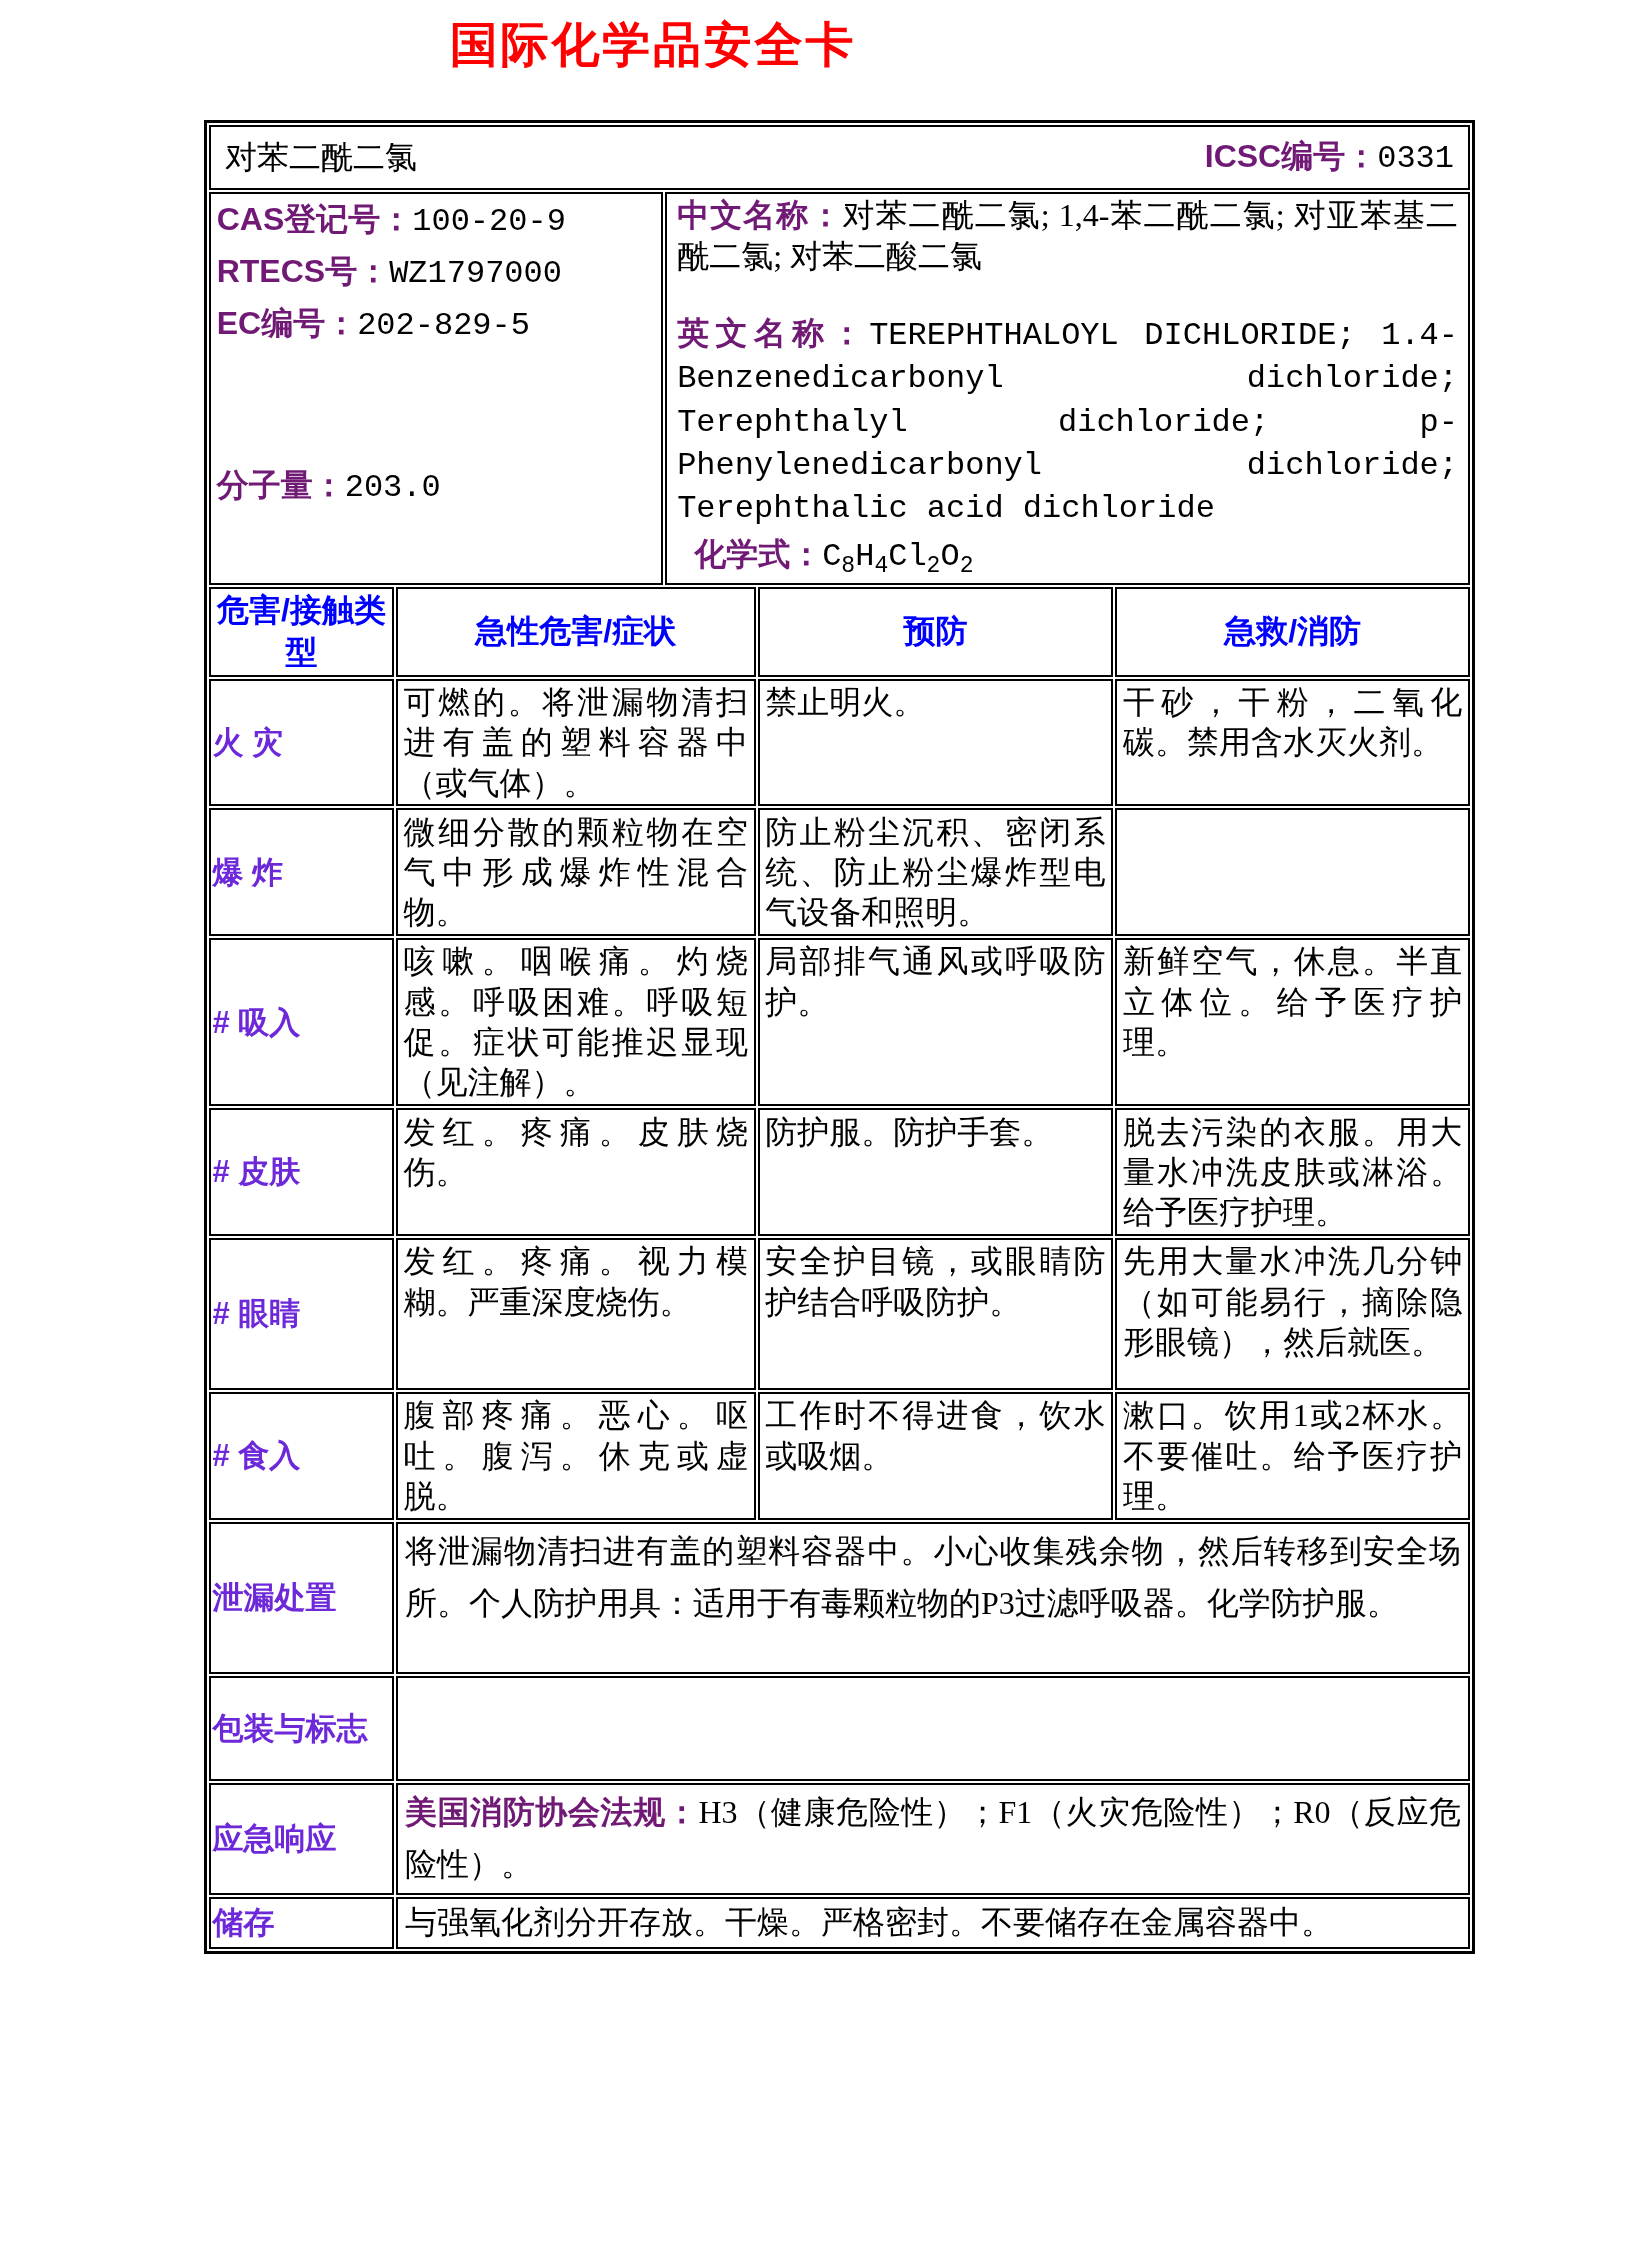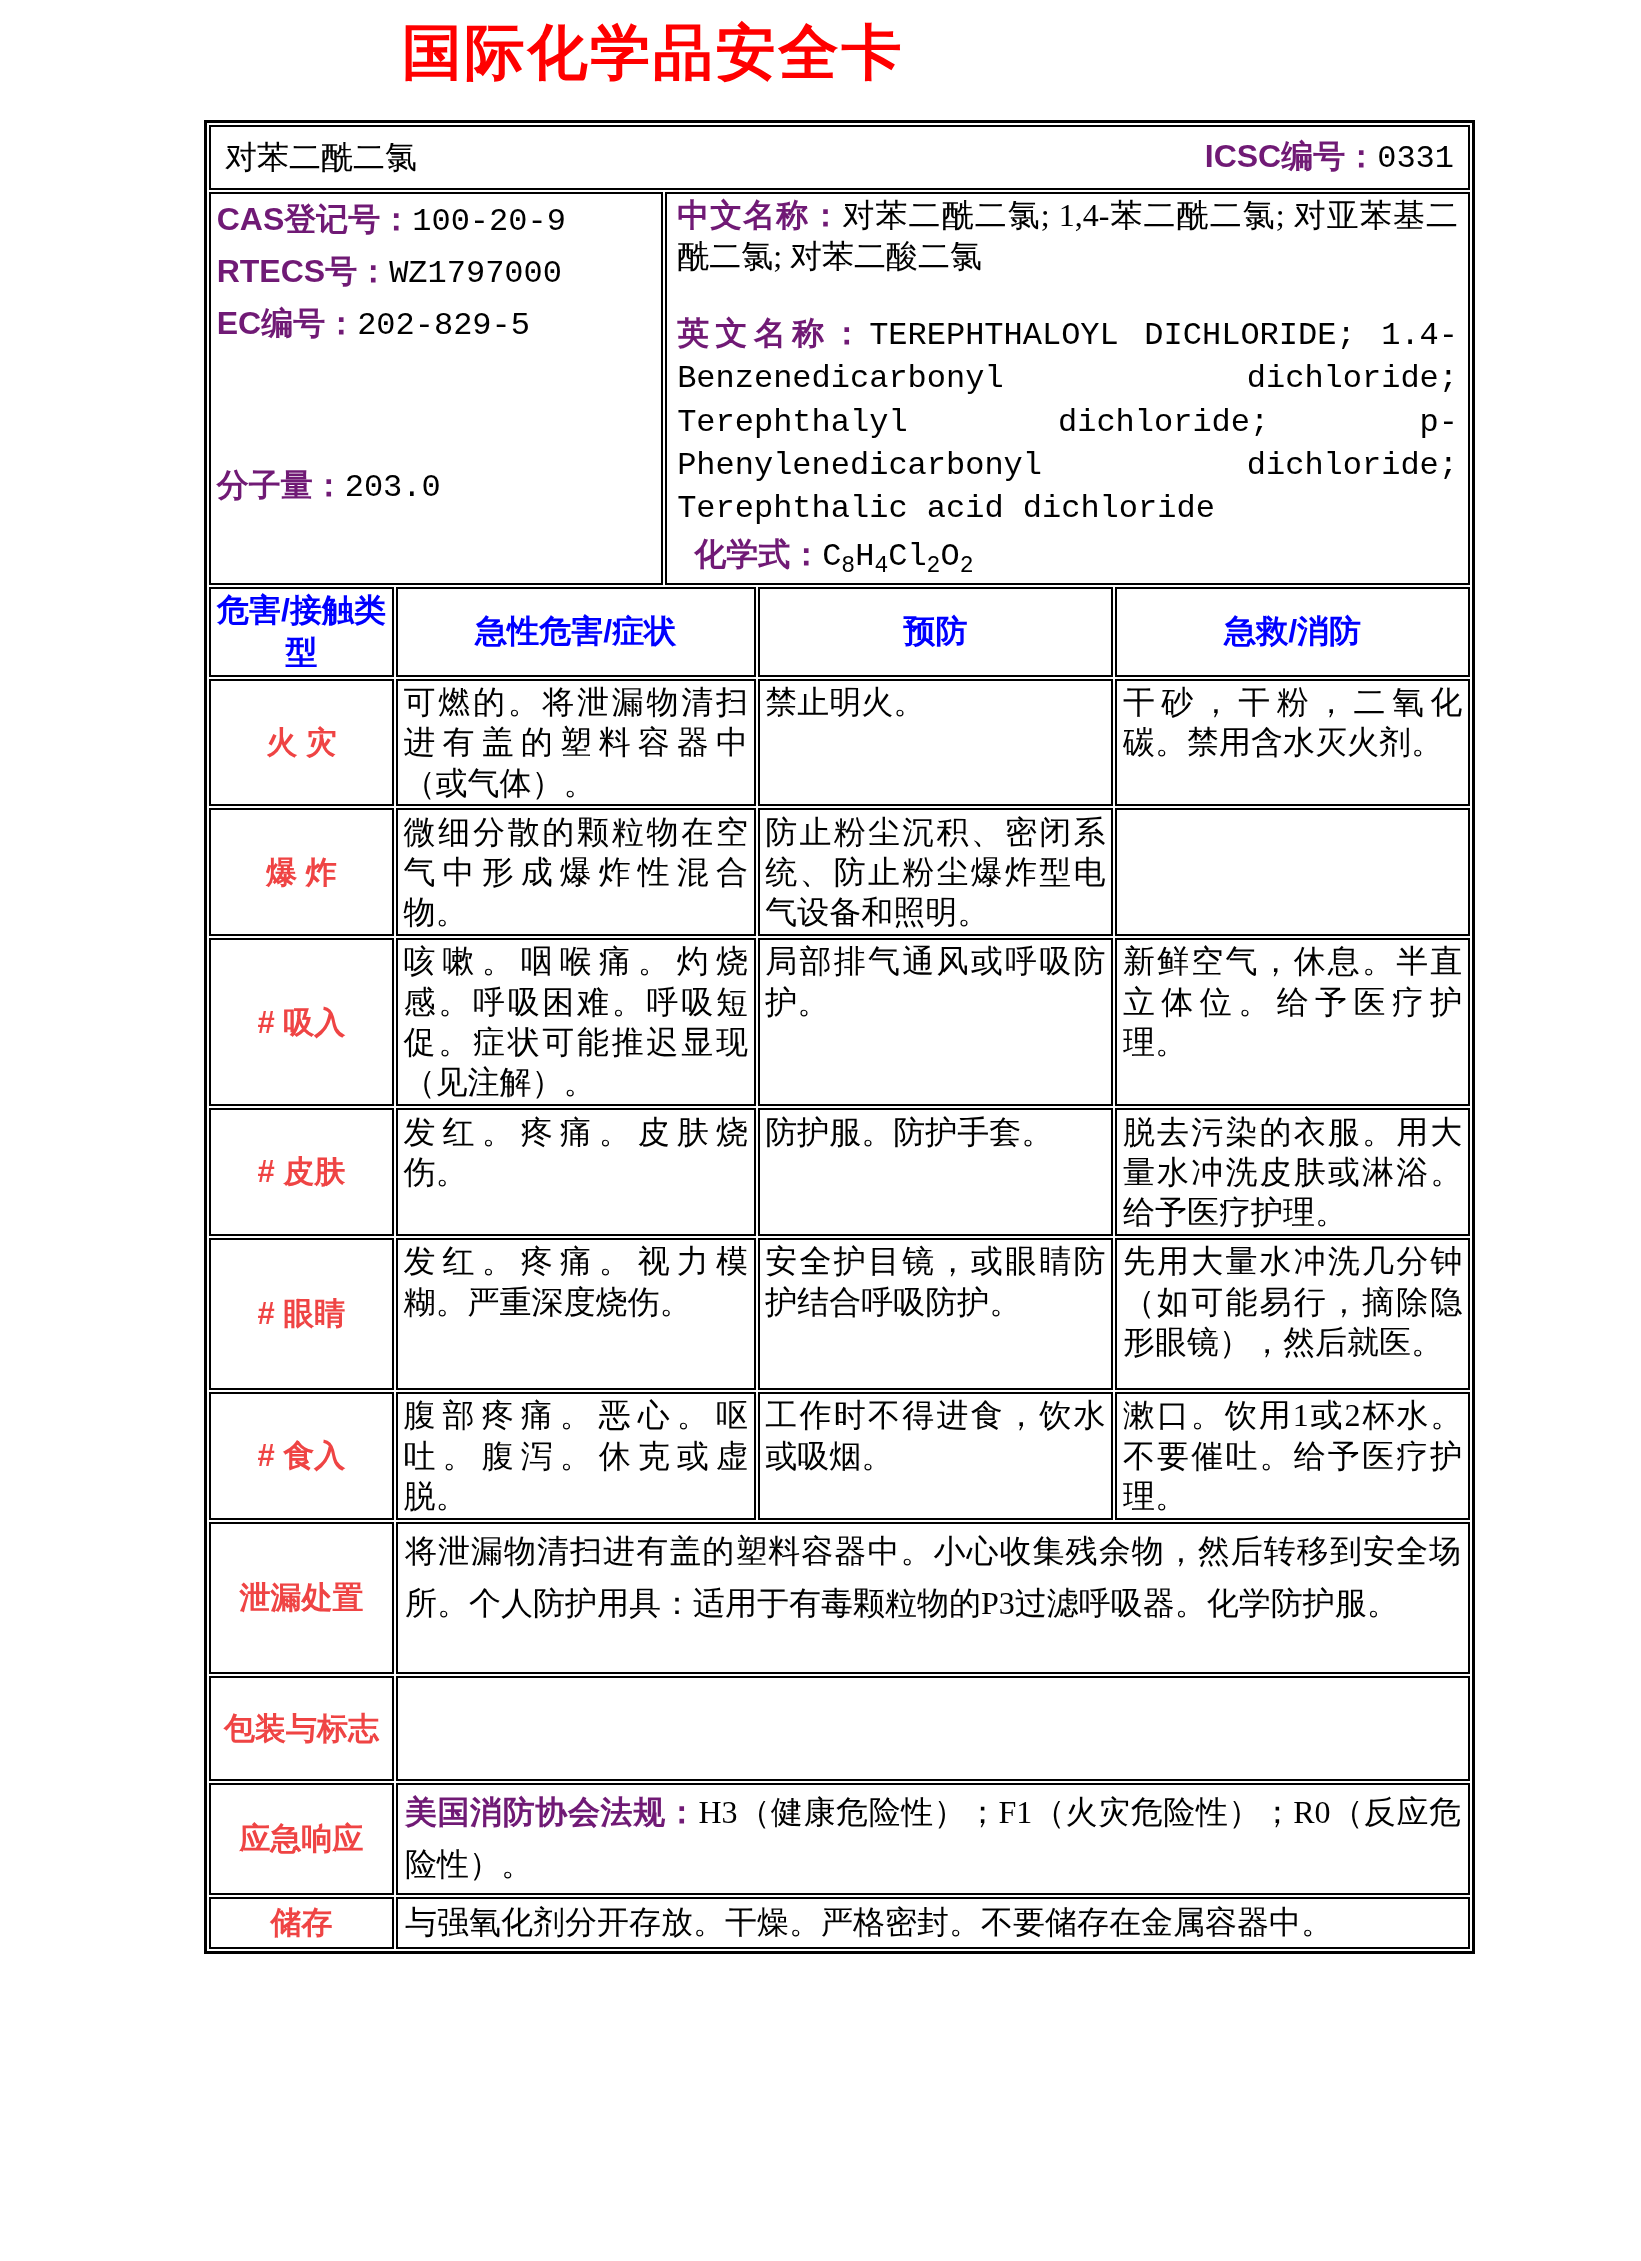--- a/index.html
+++ b/index.html
@@ -4,21 +4,21 @@
 <style>
   html,body{margin:0;padding:0;background:#ffffff;}
   body{
     width:1642px;height:2261px;position:relative;
     font-family:"Liberation Serif","DejaVu Serif",serif;
     color:#000;
   }
   .page-title{
     position:absolute;top:12.8px;left:0;width:1306px;
     text-align:center;
-    font-size:60px;font-weight:bold;letter-spacing:2.8px;
+    font-size:48px;font-weight:bold;letter-spacing:2.8px;
     font-family:"Liberation Serif","DejaVu Serif",serif;
   }
   table.card{
     position:absolute;left:204px;top:120px;
     width:1271px;
     table-layout:fixed;
     border-collapse:separate;border-spacing:2.8px;
     border:3.5px solid #000;
     background:#fff;
   }
@@ -47,22 +47,22 @@
   .formula-line{margin-top:4.3px;margin-left:17px;}
   sub{font-size:72%;}
   
   td.header-cell{
     height:88px;vertical-align:middle;text-align:center;
     color:#0000FF;font-family:"Liberation Sans","DejaVu Sans",sans-serif;
     font-weight:bold;font-size:32px;line-height:1.3;padding:1.4px 4.3px;
   }
   
   td.label-cell{
-    vertical-align:middle;text-align:center;
-    color:#ef4444;font-family:"Liberation Sans","DejaVu Sans",sans-serif;
+    vertical-align:middle;text-align:left;
+    color:#6d28d9;font-family:"Liberation Sans","DejaVu Sans",sans-serif;
     font-weight:bold;font-size:31px;white-space:nowrap;padding:1.4px 1.4px;
   }
   
   tr.r-fire td{height:125px;}
   tr.r-explosion td{height:111px;}
   tr.r-contact td{height:41px;}
   tr.r-inhalation td{height:153px;}
   tr.r-skin td{height:115px;}
   tr.r-eyes td{height:152px;}
   tr.r-ingestion td{height:111px;}

